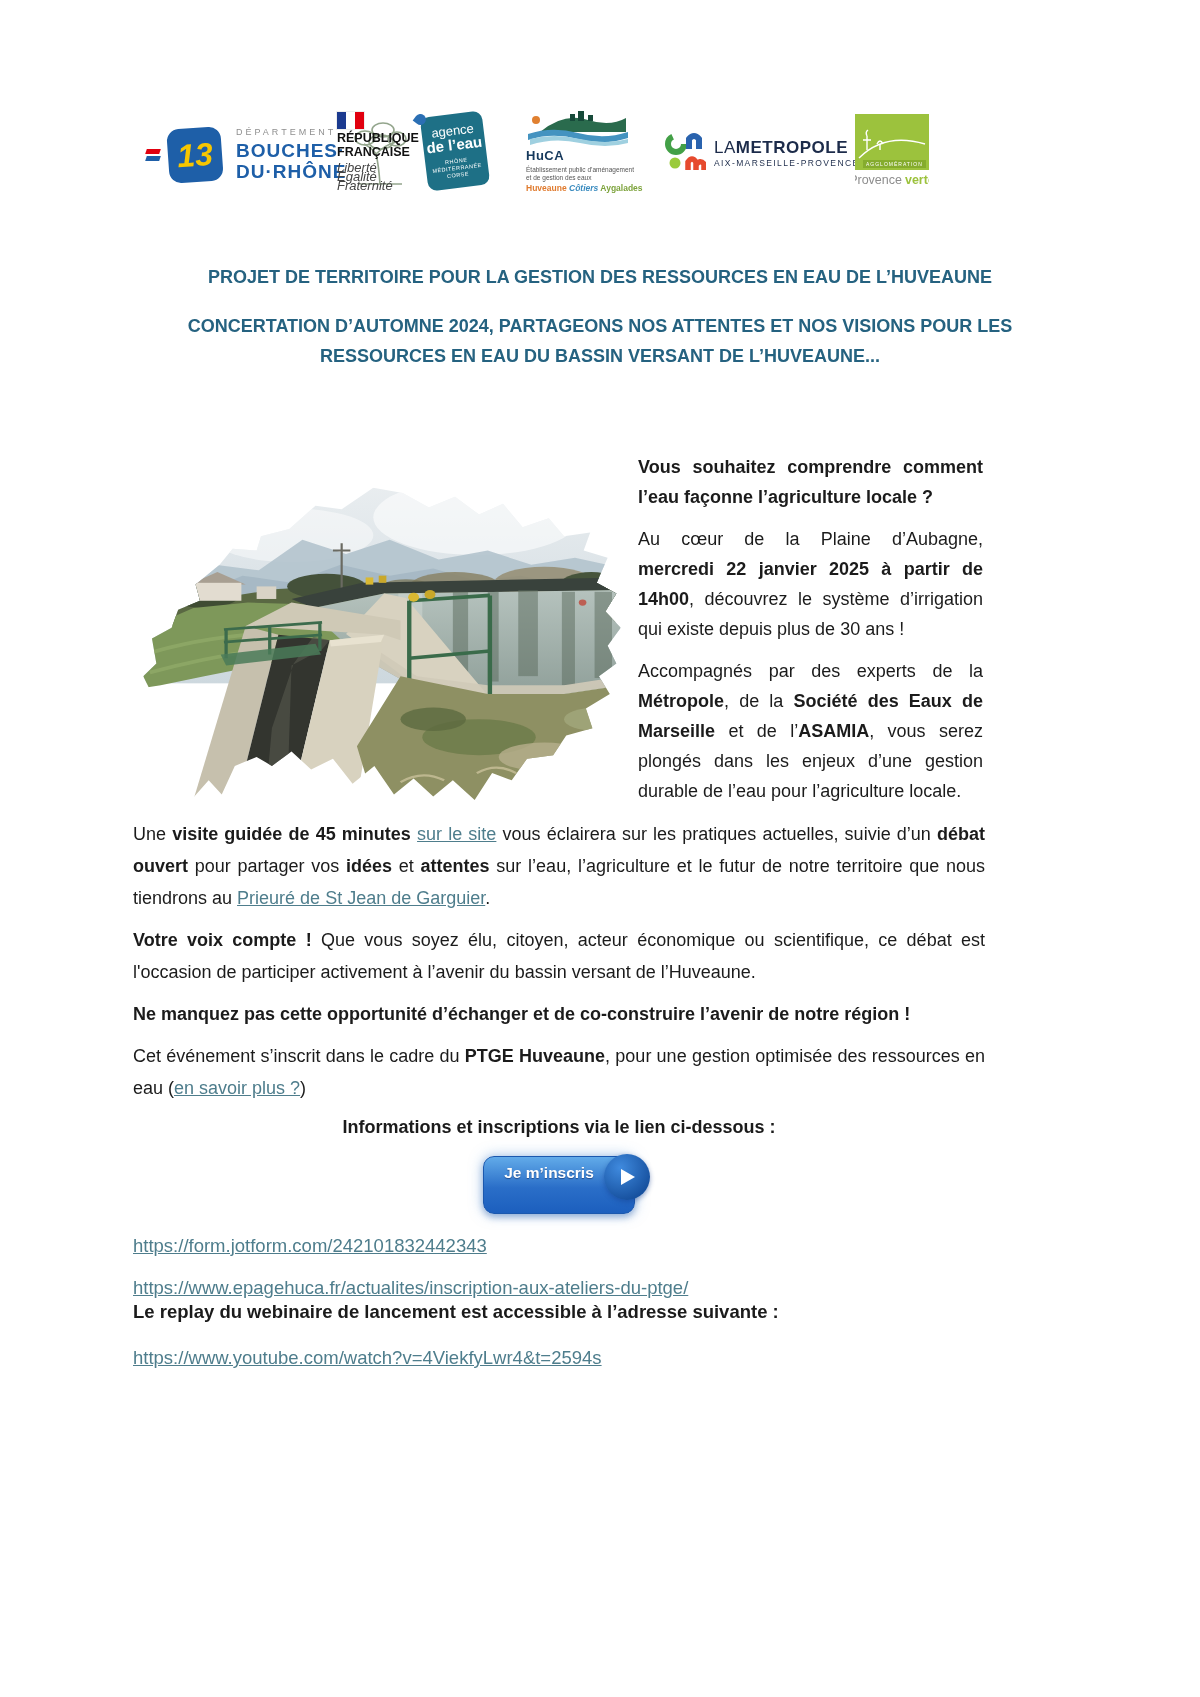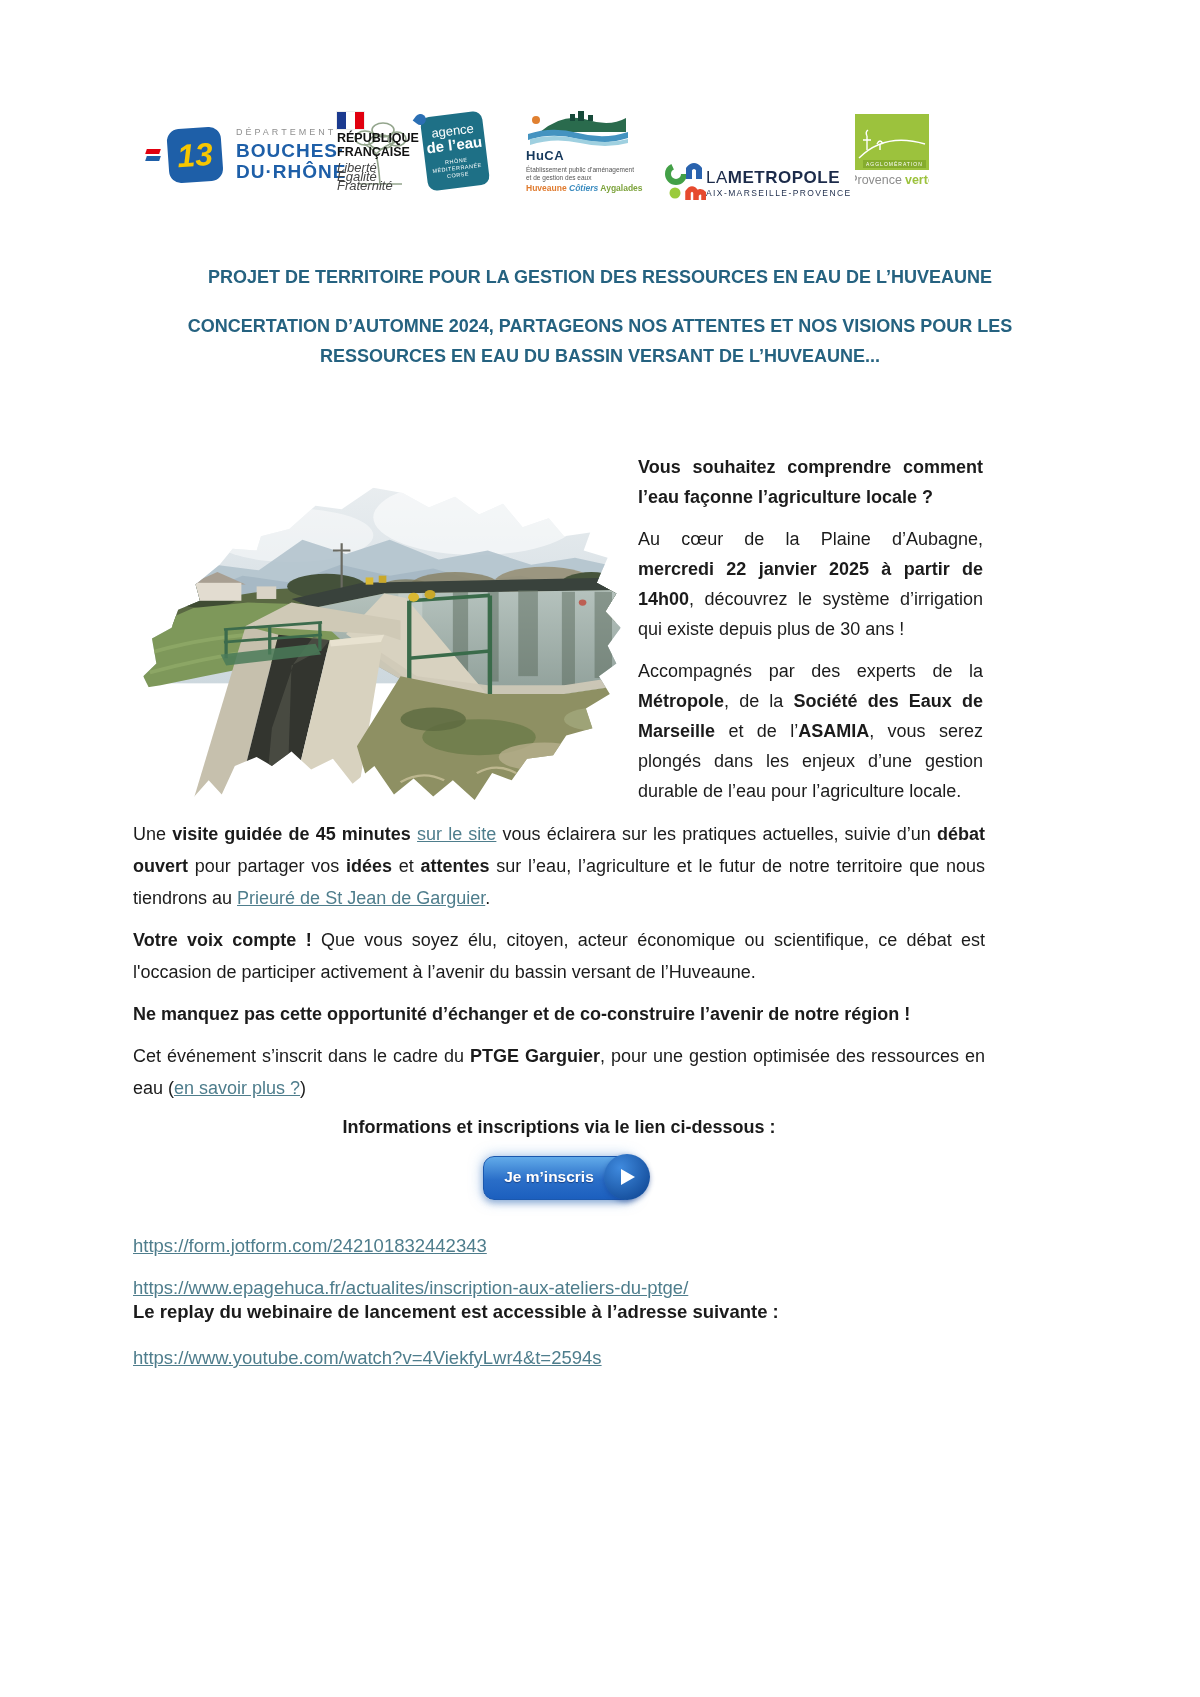--- a/index.html
+++ b/index.html
@@ -28,21 +28,21 @@
   .ag-drop{position:absolute;left:-5px;top:-4px;width:11px;height:11px;background:#2b6fb4;
            border-radius:50% 50% 50% 0;transform:rotate(45deg);}
   .ag1{font-size:13px;line-height:13px;}
   .ag2{font-size:15px;font-weight:700;line-height:16px;}
   .ag3{font-size:5.5px;letter-spacing:.5px;line-height:7px;margin-top:5px;text-align:center;}
   .logo-huca{left:526px;top:106px;flex-direction:column;align-items:flex-start;width:120px;}
   .huca-name{font-size:13px;font-weight:800;color:#16395c;line-height:20px;letter-spacing:.5px;}
   .huca-sub{font-size:6.5px;color:#555;line-height:7.5px;}
   .huca-line3{font-size:8.5px;font-weight:700;margin-top:2px;}
   .huca-line3 .w1{color:#e07b2f;} .huca-line3 .w2{color:#3a8bbf;font-style:italic;} .huca-line3 .w3{color:#7da33c;}
-  .logo-met{left:664px;top:132px;margin-top:30px;}
+  .logo-met{left:664px;top:132px;gap:8px;}
   .met-txt{line-height:1;}
   .met-name{font-size:17px;color:#1c2b4a;letter-spacing:.5px;}
   .met-name b{font-weight:800;}
   .met-sub{font-size:8.5px;letter-spacing:1.4px;color:#1c2b4a;margin-top:3px;}
   .logo-pv{left:855px;top:114px;}
   .pv-sq{width:74px;height:76px;background:#9cc23d;position:relative;overflow:hidden;}
   .pv-band{position:absolute;left:8px;bottom:22px;background:#85ac2d;color:#fff;font-size:5px;
            letter-spacing:1px;padding:1px 3px;}
   .pv-strip{position:absolute;left:0;bottom:0;width:100%;height:20px;background:#fff;
             display:flex;align-items:center;justify-content:center;gap:3px;font-size:12.5px;}
@@ -63,21 +63,21 @@
   .rightcol p{margin:0 0 12px 0;}
 
   
   .flow{position:absolute;left:133px;top:818px;width:852px;font-size:18px;line-height:32px;}
   .flow p{margin:0 0 10px 0;text-align:justify;}
   .rb{font-weight:700;}
   .ri{}
   .rl{color:#4e7d8c;text-decoration:underline;cursor:pointer;}
   .center-line{text-align:center !important;font-weight:700;line-height:26px;margin:0;}
   .btn-wrap{text-align:center;margin-top:16px;height:44px;}
-  .btn{position:relative;display:inline-flex;align-items:center;height:40px;padding:0 40px 2px 20px;
+  .btn{position:relative;display:inline-flex;align-items:flex-start;height:40px;padding:0 40px 16px 20px;
        border-radius:11px;background:linear-gradient(#62abe9,#2a6ec8 55%,#1c5fbe);
        box-shadow:0 0 14px rgba(90,150,215,.55),0 3px 6px rgba(20,70,150,.35);border:1px solid #1b58ae;}
   .btn-label{color:#fff;font-size:15.5px;font-weight:700;text-shadow:0 1px 1px rgba(0,0,40,.4);}
   .btn-circle{position:absolute;right:-16px;top:-3px;width:46px;height:46px;border-radius:50%;
        background:radial-gradient(circle at 35% 30%,#3f8ade,#17519f 75%);
        display:flex;align-items:center;justify-content:center;box-shadow:0 2px 5px rgba(20,60,140,.45);}
   .btn-circle svg{margin-left:3px;}
   .biglink{display:block;color:#4e7d8c;text-decoration:underline;
            font-size:18.5px;line-height:24px;cursor:pointer;}
   .lk1{margin-top:34px;} .lk2{margin-top:18px;} .lk3{margin-top:22px;}
@@ -278,21 +278,21 @@
   <div class="rightcol">
     <p><span class="rb">Vous souhaitez comprendre comment l’eau façonne l’agriculture locale ?</span></p>
     <p><span>Au cœur de la Plaine d’Aubagne, </span><span class="rb">mercredi 22 janvier 2025 à partir de 14h00</span><span>, découvrez le système d’irrigation qui existe depuis plus de 30 ans !</span></p>
     <p><span>Accompagnés par des experts de la </span><span class="rb">Métropole</span><span>, de la </span><span class="rb">Société des Eaux de Marseille</span><span> et de l’</span><span class="rb">ASAMIA</span><span>, vous serez plongés dans les enjeux d’une gestion durable de l’eau pour l’agriculture locale.</span></p>
   </div>
 
   <div class="flow">
     <p><span>Une </span><span class="rb">visite guidée de 45 minutes</span><span> </span><span class="rl">sur le site</span><span> vous éclairera sur les pratiques actuelles, suivie d’un </span><span class="rb">débat ouvert</span><span> pour partager vos </span><span class="rb">idées</span><span> et </span><span class="rb">attentes</span><span> sur l’eau, l’agriculture et le futur de notre territoire que nous tiendrons au </span><span class="rl">Prieuré de St Jean de Garguier</span><span>.</span></p>
     <p><span class="rb">Votre voix compte !</span><span> Que vous soyez élu, citoyen, acteur économique ou scientifique, ce débat est l'occasion de participer activement à l’avenir du bassin versant de l’Huveaune.</span></p>
     <p><span class="rb">Ne manquez pas cette opportunité d’échanger et de co-construire l’avenir de notre région !</span></p>
-    <p><span>Cet événement s’inscrit dans le cadre du </span><span class="rb">PTGE Garguier</span><span>, pour une gestion optimisée des ressources en eau (</span><span class="ri rl">en savoir plus ?</span><span>)</span></p>
+    <p><span>Cet événement s’inscrit dans le cadre du </span><span class="rb">PTGE Huveaune</span><span>, pour une gestion optimisée des ressources en eau (</span><span class="ri rl">en savoir plus ?</span><span>)</span></p>
 
     <p class="center-line">Informations et inscriptions via le lien ci-dessous :</p>
 
     <div class="btn-wrap">
       <span class="btn">
         <span class="btn-label">Je m’inscris</span>
         <span class="btn-circle">
           <svg width="16" height="18" viewBox="0 0 16 18">
               <polygon points="1,1 15,9 1,17" fill="#ffffff"></polygon>
             </svg>

